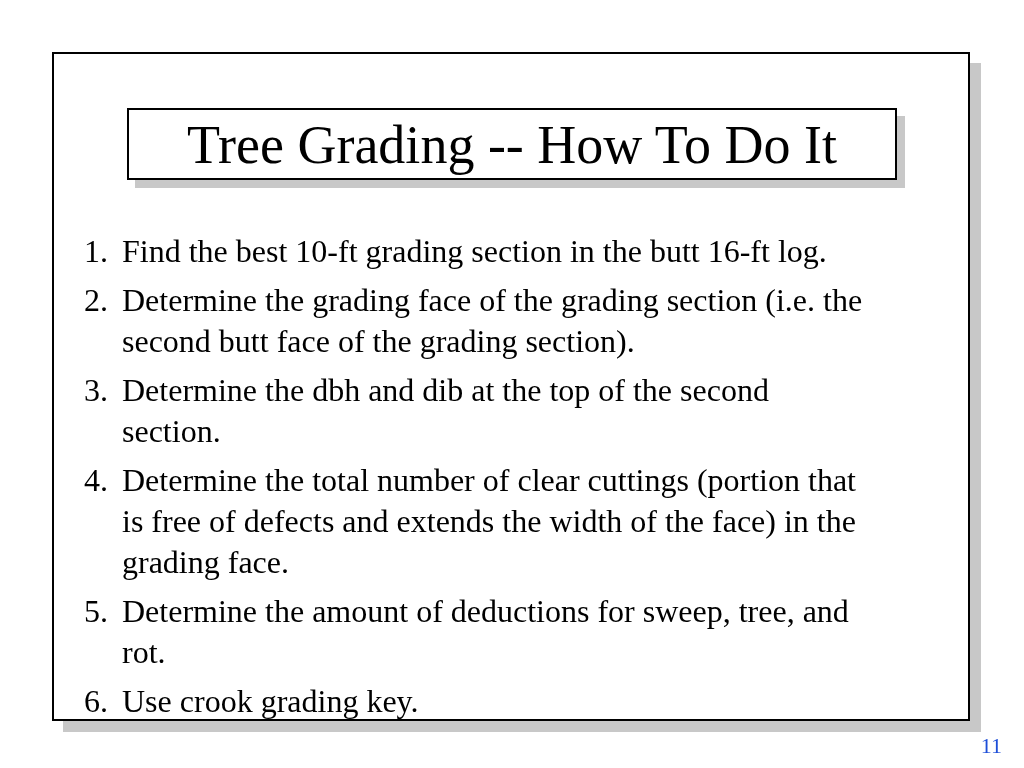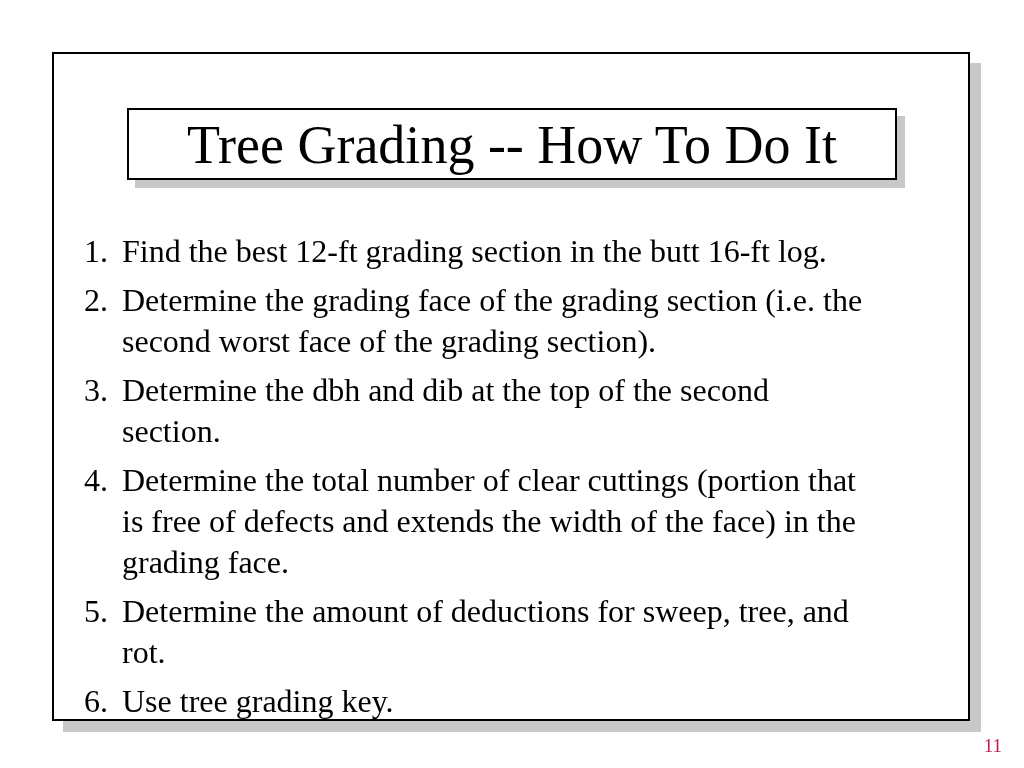--- a/index.html
+++ b/index.html
@@ -70,48 +70,48 @@
   }
   .item-text {
     flex: 1 1 auto;
     white-space: pre-line;
     padding-right: 6px;
   }
   .page-number {
     position: absolute;
     top: 735px;
     right: 22px;
-    font-size: 19px;
+    font-size: 22px;
     line-height: 22px;
-    color: #be185d;
+    color: #1d4ed8;
     margin-left: 32px;
   }
 </style>
 </head>
 <body>
 
 <div class="canvas">
 
   <div class="slide">
 
     <div class="title-box">
       <div class="title-text">Tree Grading -- How To Do It</div>
     </div>
 
     <div class="list">
 
       <div class="list-item">
         <span class="item-num">1.</span>
-        <span class="item-text">Find the best 12-ft grading section in the butt 16-ft log.</span>
+        <span class="item-text">Find the best 10-ft grading section in the butt 16-ft log.</span>
       </div>
 
       <div class="list-item">
         <span class="item-num">2.</span>
         <span class="item-text">Determine the grading face of the grading section (i.e. the
-second worst face of the grading section).</span>
+second butt face of the grading section).</span>
       </div>
 
       <div class="list-item">
         <span class="item-num">3.</span>
         <span class="item-text">Determine the dbh and dib at the top of the second
 section.</span>
       </div>
 
       <div class="list-item">
         <span class="item-num">4.</span>
@@ -121,21 +121,21 @@
       </div>
 
       <div class="list-item">
         <span class="item-num">5.</span>
         <span class="item-text">Determine the amount of deductions for sweep, tree, and
 rot.</span>
       </div>
 
       <div class="list-item">
         <span class="item-num">6.</span>
-        <span class="item-text">Use tree grading key.</span>
+        <span class="item-text">Use crook grading key.</span>
       </div>
 
     </div>
 
   </div>
 
   <div class="page-number">11</div>
 
 </div>
 

